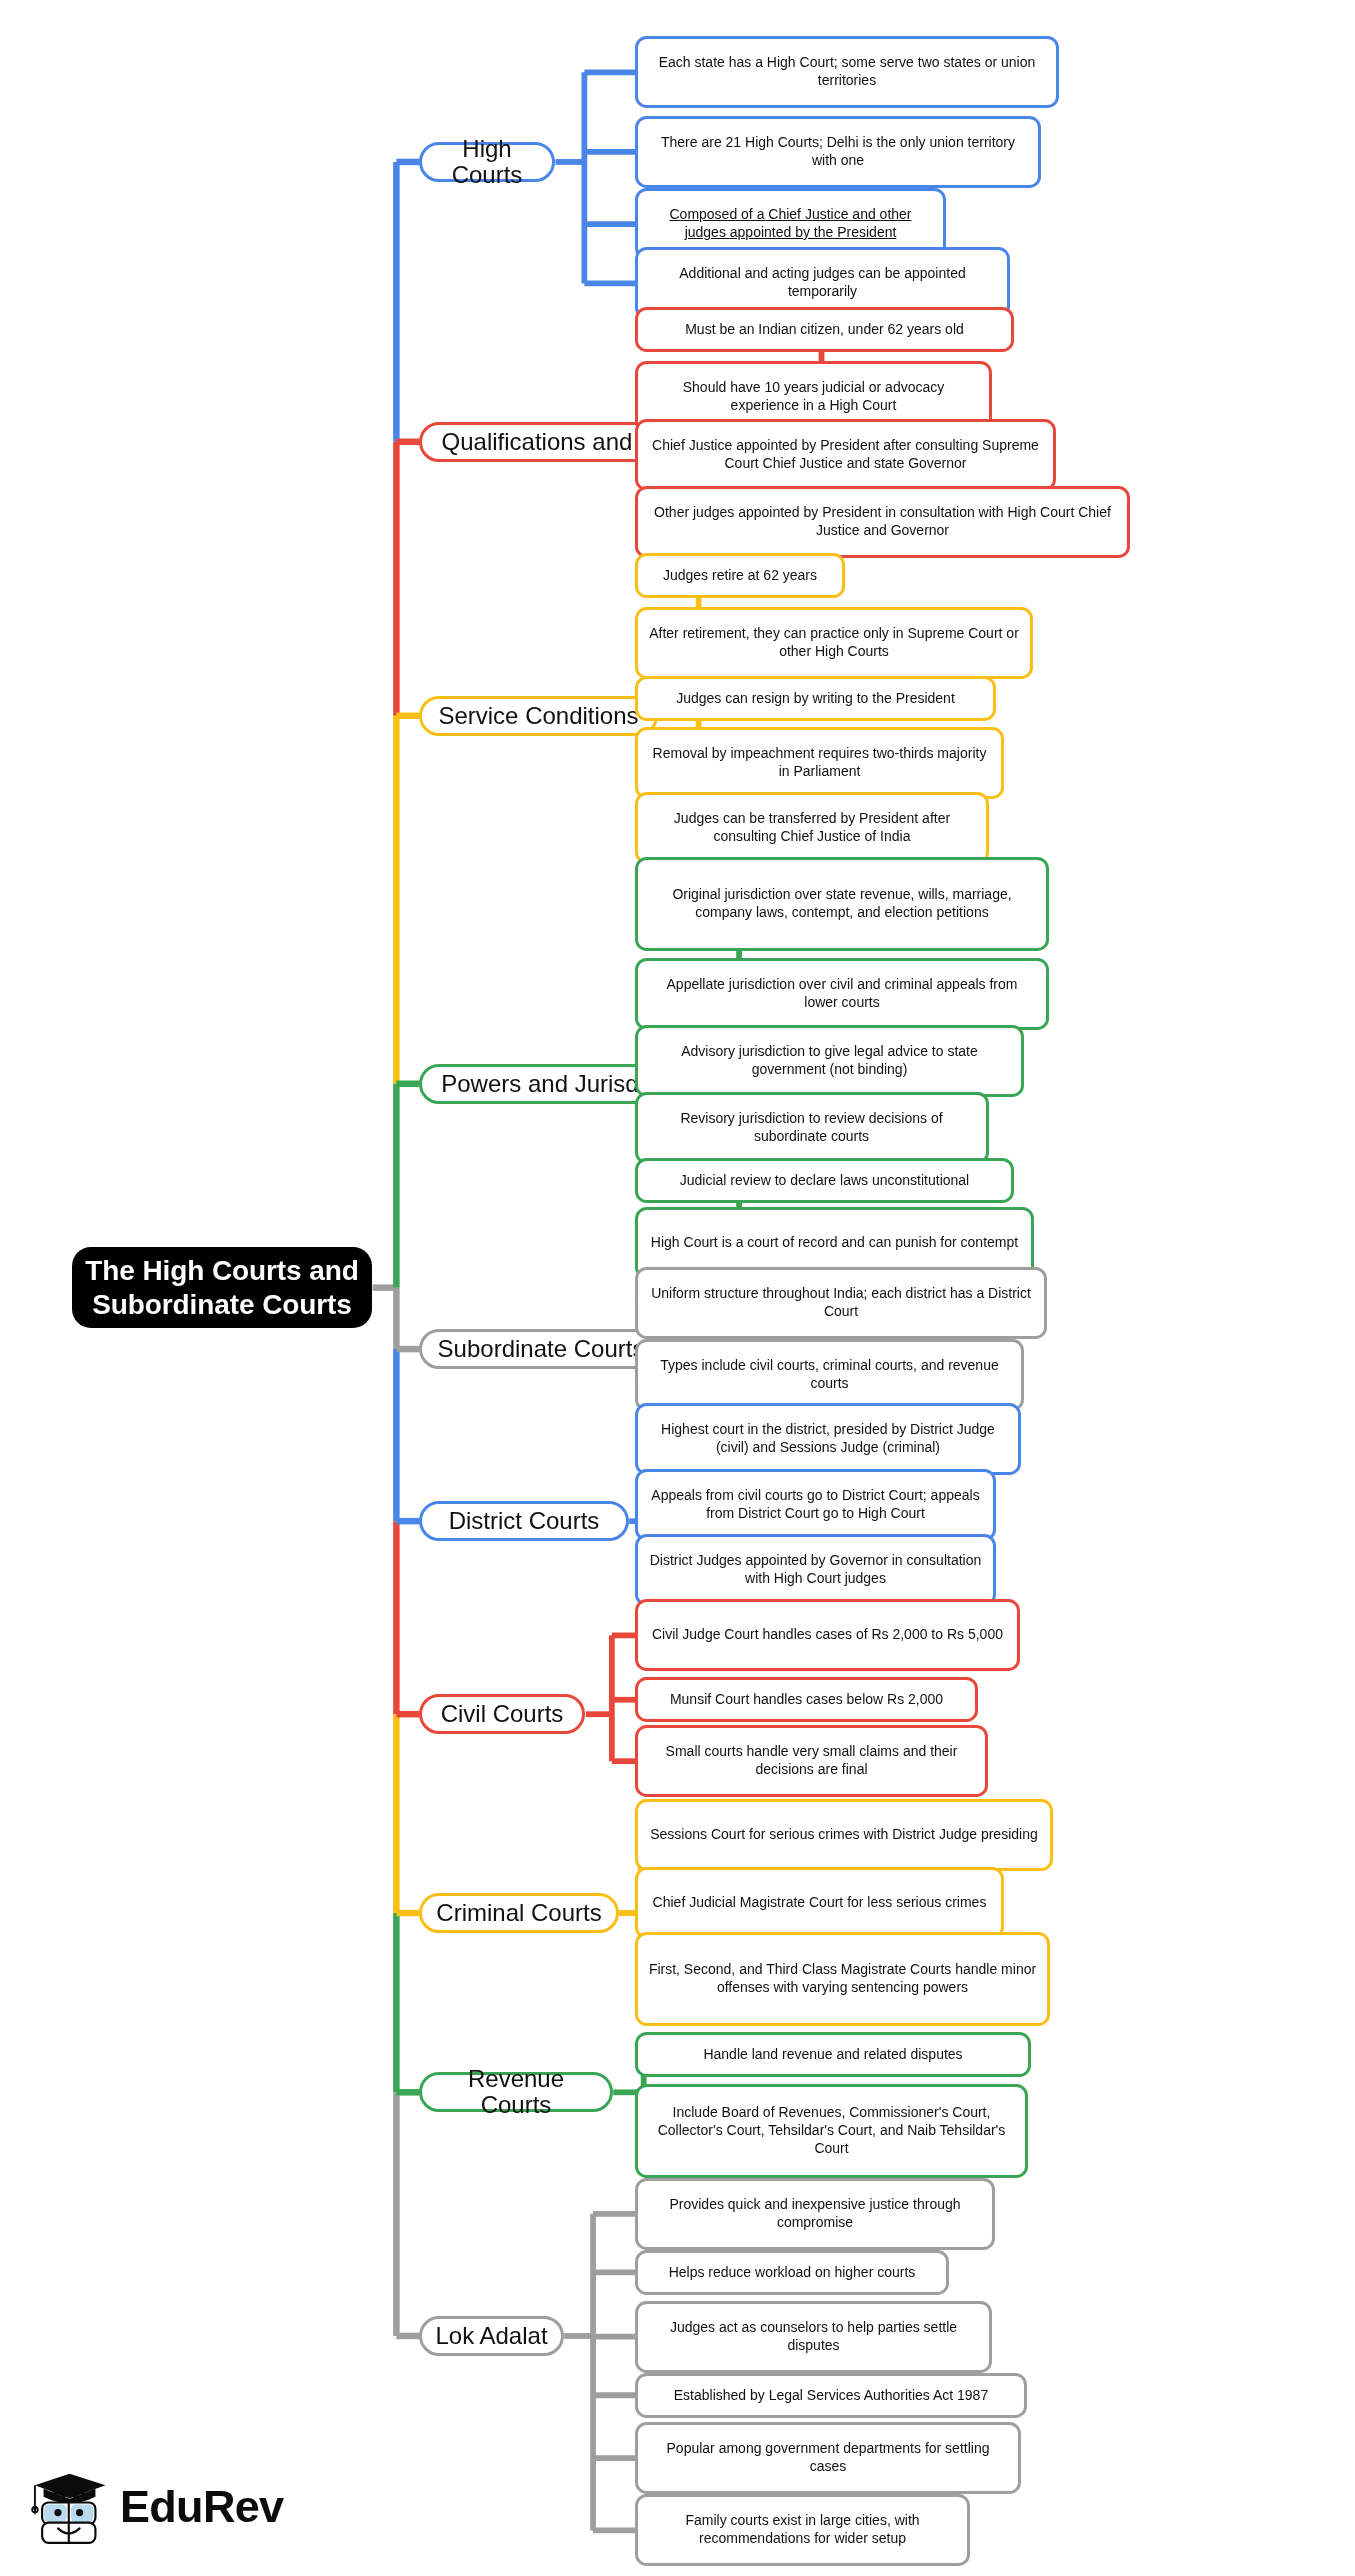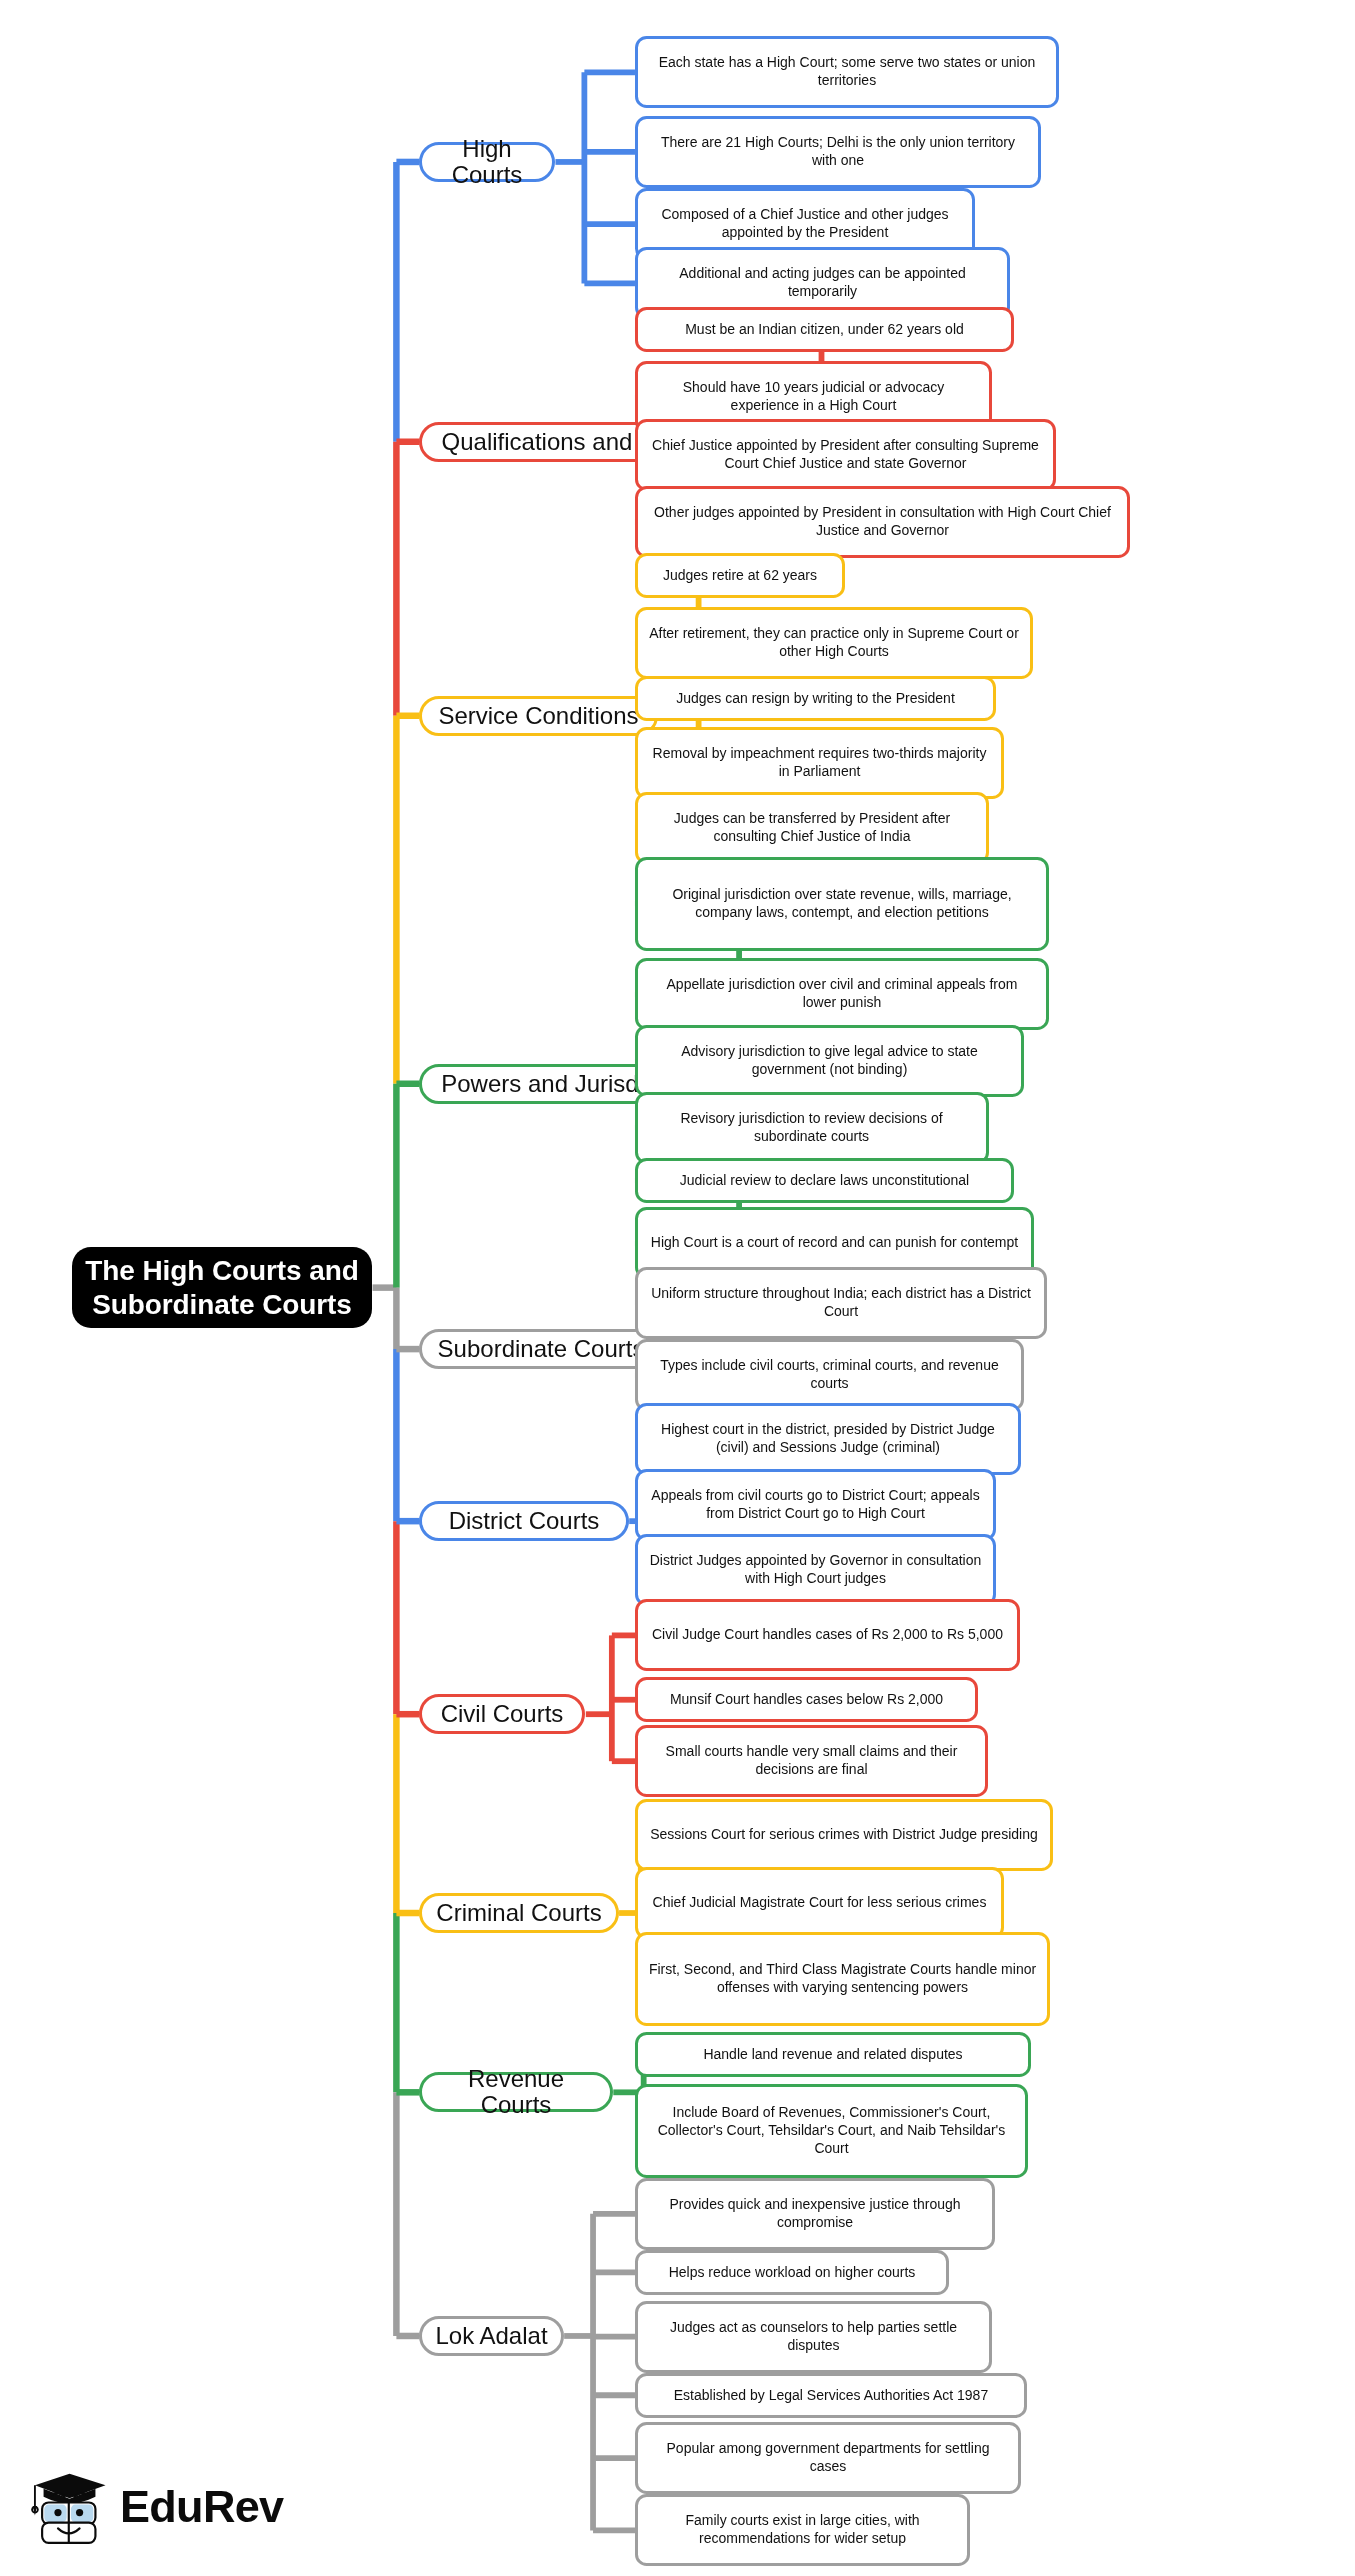--- a/index.html
+++ b/index.html
@@ -111,36 +111,36 @@
       <path d="M820 3313 L878 3313" stroke="#9e9e9e" stroke-width="8" fill="none" stroke-linecap="butt"></path>
       <path d="M820 3400 L878 3400" stroke="#9e9e9e" stroke-width="8" fill="none" stroke-linecap="butt"></path>
       <path d="M820 3500 L878 3500" stroke="#9e9e9e" stroke-width="8" fill="none" stroke-linecap="butt"></path>
     </svg>
 
   <div id="nodes">
       <div class="node root" style="left: 72px; top: 1247px; width: 300px; height: 81px;">The High Courts and Subordinate Courts</div>
       <div class="node branch" style="left: 419px; top: 142px; width: 136px; height: 40px; border-color: rgb(74, 134, 232);">High Courts</div>
       <div class="node leaf" style="left: 635px; top: 36px; width: 424px; height: 72px; border-color: rgb(74, 134, 232);">Each state has a High Court; some serve two states or union territories</div>
       <div class="node leaf" style="left: 635px; top: 116px; width: 406px; height: 72px; border-color: rgb(74, 134, 232);">There are 21 High Courts; Delhi is the only union territory with one</div>
-      <div class="node leaf" style="left: 635px; top: 188px; width: 340px; height: 72px; border-color: rgb(74, 134, 232);">Composed of a Chief Justice and other judges appointed by the President</div>
+      <div class="node leaf" style="left: 635px; top: 188px; width: 311px; height: 72px; border-color: rgb(74, 134, 232); text-decoration: underline;">Composed of a Chief Justice and other judges appointed by the President</div>
       <div class="node leaf" style="left: 635px; top: 247px; width: 375px; height: 72px; border-color: rgb(74, 134, 232);">Additional and acting judges can be appointed temporarily</div>
       <div class="node branch" style="left: 419px; top: 422px; width: 376px; height: 40px; border-color: rgb(232, 72, 59);">Qualifications and Appointment</div>
       <div class="node leaf" style="left: 635px; top: 307px; width: 379px; height: 45px; border-color: rgb(232, 72, 59);">Must be an Indian citizen, under 62 years old</div>
       <div class="node leaf" style="left: 635px; top: 361px; width: 357px; height: 72px; border-color: rgb(232, 72, 59);">Should have 10 years judicial or advocacy experience in a High Court</div>
       <div class="node leaf" style="left: 635px; top: 419px; width: 421px; height: 72px; border-color: rgb(232, 72, 59);">Chief Justice appointed by President after consulting Supreme Court Chief Justice and state Governor</div>
       <div class="node leaf" style="left: 635px; top: 486px; width: 495px; height: 72px; border-color: rgb(232, 72, 59);">Other judges appointed by President in consultation with High Court Chief Justice and Governor</div>
       <div class="node branch" style="left: 419px; top: 696px; width: 239px; height: 40px; border-color: rgb(249, 191, 21);">Service Conditions</div>
       <div class="node leaf" style="left: 635px; top: 553px; width: 210px; height: 45px; border-color: rgb(249, 191, 21);">Judges retire at 62 years</div>
       <div class="node leaf" style="left: 635px; top: 607px; width: 398px; height: 72px; border-color: rgb(249, 191, 21);">After retirement, they can practice only in Supreme Court or other High Courts</div>
       <div class="node leaf" style="left: 635px; top: 676px; width: 361px; height: 45px; border-color: rgb(249, 191, 21);">Judges can resign by writing to the President</div>
       <div class="node leaf" style="left: 635px; top: 727px; width: 369px; height: 72px; border-color: rgb(249, 191, 21);">Removal by impeachment requires two-thirds majority in Parliament</div>
       <div class="node leaf" style="left: 635px; top: 792px; width: 354px; height: 72px; border-color: rgb(249, 191, 21);">Judges can be transferred by President after consulting Chief Justice of India</div>
       <div class="node branch" style="left: 419px; top: 1064px; width: 298px; height: 40px; border-color: rgb(58, 166, 85);">Powers and Jurisdiction</div>
       <div class="node leaf" style="left: 635px; top: 857px; width: 414px; height: 94px; border-color: rgb(58, 166, 85);">Original jurisdiction over state revenue, wills, marriage, company laws, contempt, and election petitions</div>
-      <div class="node leaf" style="left: 635px; top: 958px; width: 414px; height: 72px; border-color: rgb(58, 166, 85);">Appellate jurisdiction over civil and criminal appeals from lower punish</div>
+      <div class="node leaf" style="left: 635px; top: 958px; width: 414px; height: 72px; border-color: rgb(58, 166, 85);">Appellate jurisdiction over civil and criminal appeals from lower courts</div>
       <div class="node leaf" style="left: 635px; top: 1025px; width: 389px; height: 72px; border-color: rgb(58, 166, 85);">Advisory jurisdiction to give legal advice to state government (not binding)</div>
       <div class="node leaf" style="left: 635px; top: 1092px; width: 354px; height: 72px; border-color: rgb(58, 166, 85); padding-left: 9px;">Revisory jurisdiction to review decisions of subordinate courts</div>
       <div class="node leaf" style="left: 635px; top: 1158px; width: 379px; height: 45px; border-color: rgb(58, 166, 85);">Judicial review to declare laws unconstitutional</div>
       <div class="node leaf" style="left: 635px; top: 1207px; width: 399px; height: 72px; border-color: rgb(58, 166, 85);">High Court is a court of record and can punish for contempt</div>
       <div class="node branch" style="left: 419px; top: 1329px; width: 244px; height: 40px; border-color: rgb(158, 158, 158);">Subordinate Courts</div>
       <div class="node leaf" style="left: 635px; top: 1267px; width: 412px; height: 72px; border-color: rgb(158, 158, 158);">Uniform structure throughout India; each district has a District Court</div>
       <div class="node leaf" style="left: 635px; top: 1339px; width: 389px; height: 72px; border-color: rgb(158, 158, 158);">Types include civil courts, criminal courts, and revenue courts</div>
       <div class="node branch" style="left: 419px; top: 1501px; width: 210px; height: 40px; border-color: rgb(74, 134, 232);">District Courts</div>
       <div class="node leaf" style="left: 635px; top: 1403px; width: 386px; height: 72px; border-color: rgb(74, 134, 232);">Highest court in the district, presided by District Judge (civil) and Sessions Judge (criminal)</div>
       <div class="node leaf" style="left: 635px; top: 1469px; width: 361px; height: 72px; border-color: rgb(74, 134, 232);">Appeals from civil courts go to District Court; appeals from District Court go to High Court</div>

